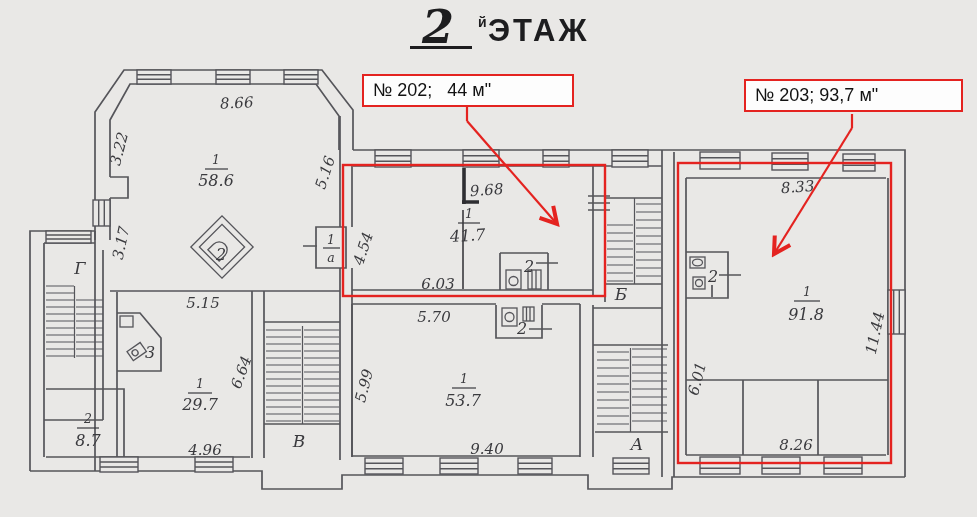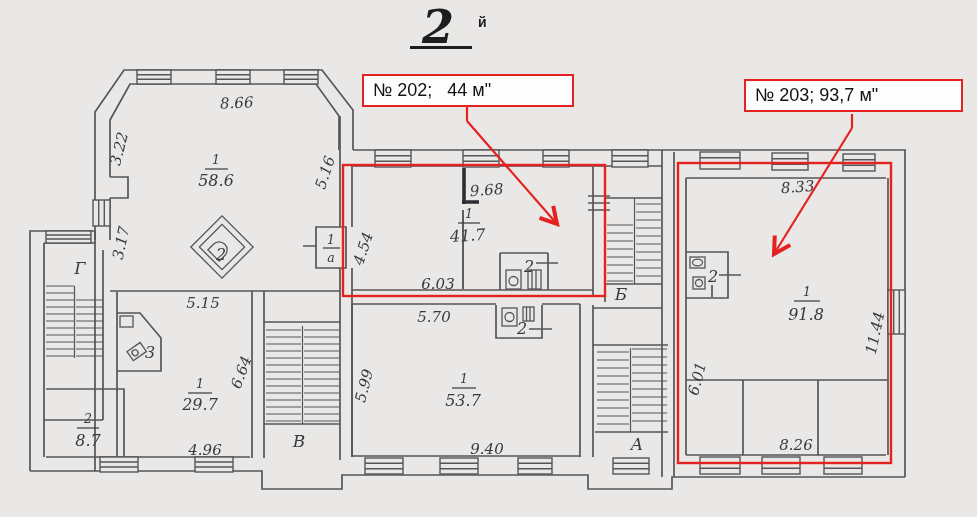--- a/index.html
+++ b/index.html
@@ -298,18 +298,19 @@
     <path stroke-width="2.2" d="M467 121L557 224" marker-end="url(#arrow)"></path>
     <path stroke-width="2.2" d="M852 114V128"></path>
     <path stroke-width="2.2" d="M852 128L774 254" marker-end="url(#arrow)"></path>
   </g>
 </svg>
 
 <div class="title">
   <span class="big2">2</span>
   <span class="rule"></span>
   <span class="sup">й</span>
+  <span class="word">ЭТАЖ</span>
 </div>
 
 <div class="callout callout-202">№ 202;   44 м"</div>
 <div class="callout callout-203">№ 203; 93,7 м"</div>
 
 </div>
 
 </body></html>

